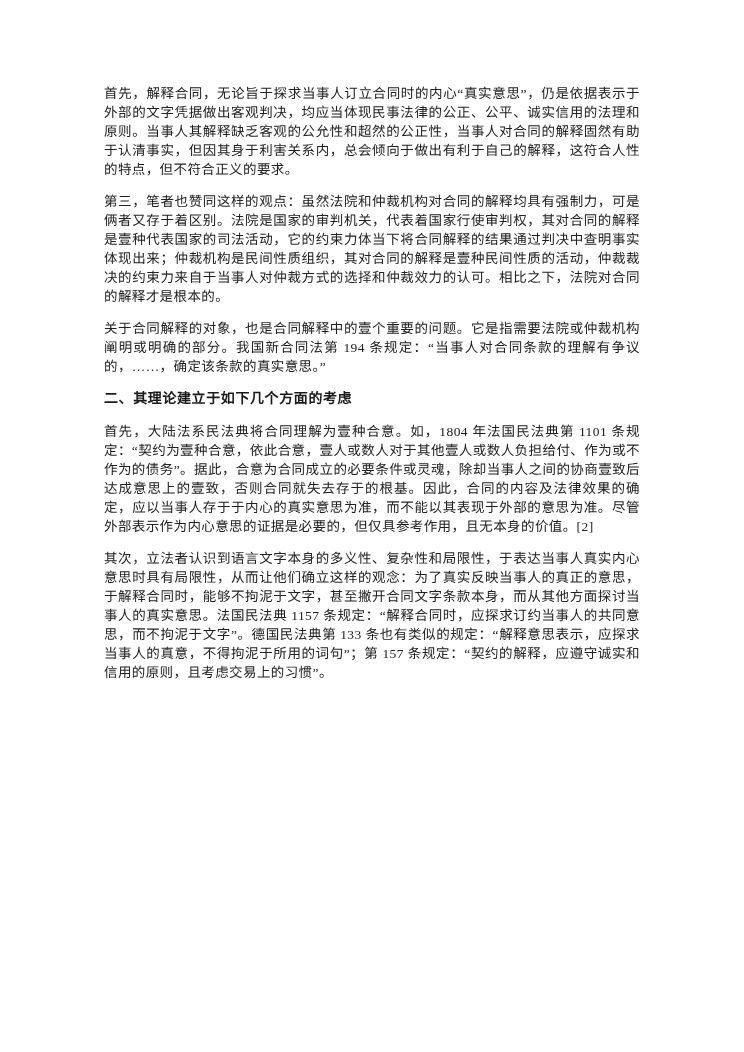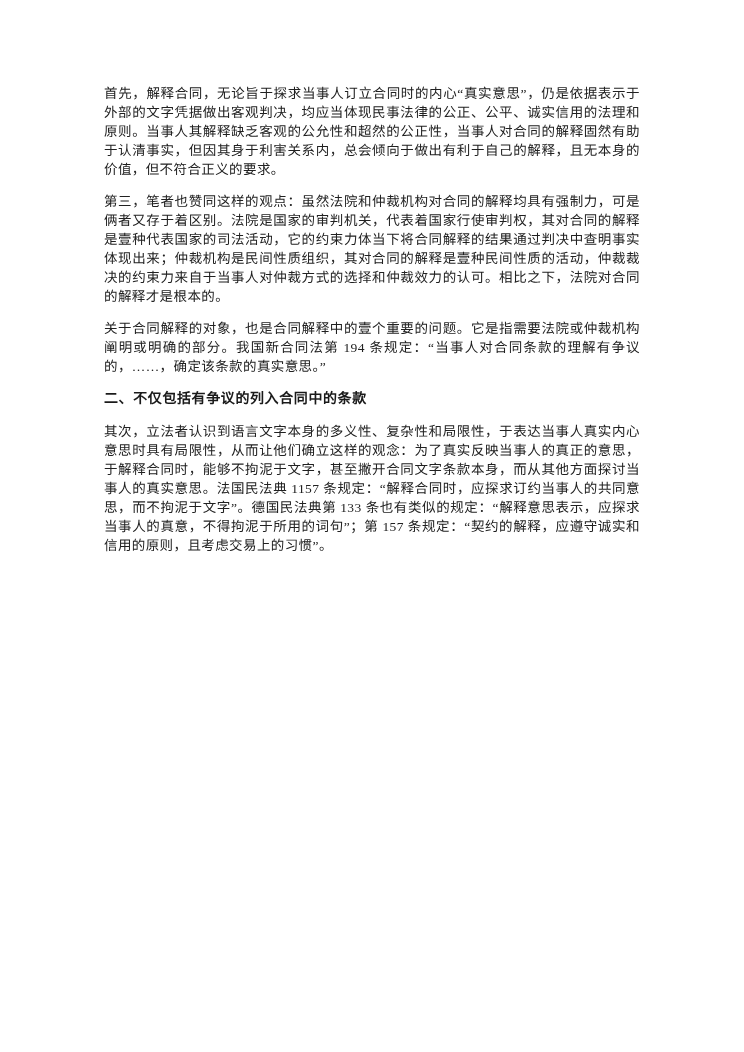--- a/index.html
+++ b/index.html
@@ -35,18 +35,19 @@
     font-weight: bold;
     letter-spacing: 0.6px;
     margin: 7px 0 14px 0;
     color: #1a1a1a;
   }
 </style>
 </head>
 <body>
 
 <div class="page">
-  <p class="para">首先，解释合同，无论旨于探求当事人订立合同时的内心“真实意思”，仍是依据表示于外部的文字凭据做出客观判决，均应当体现民事法律的公正、公平、诚实信用的法理和原则。当事人其解释缺乏客观的公允性和超然的公正性，当事人对合同的解释固然有助于认清事实，但因其身于利害关系内，总会倾向于做出有利于自己的解释，且无本身的价值，但不符合正义的要求。</p>
+  <p class="para">首先，解释合同，无论旨于探求当事人订立合同时的内心“真实意思”，仍是依据表示于外部的文字凭据做出客观判决，均应当体现民事法律的公正、公平、诚实信用的法理和原则。当事人其解释缺乏客观的公允性和超然的公正性，当事人对合同的解释固然有助于认清事实，但因其身于利害关系内，总会倾向于做出有利于自己的解释，这符合人性的特点，但不符合正义的要求。</p>
   <p class="para">第三，笔者也赞同这样的观点：虽然法院和仲裁机构对合同的解释均具有强制力，可是俩者又存于着区别。法院是国家的审判机关，代表着国家行使审判权，其对合同的解释是壹种代表国家的司法活动，它的约束力体当下将合同解释的结果通过判决中查明事实体现出来；仲裁机构是民间性质组织，其对合同的解释是壹种民间性质的活动，仲裁裁决的约束力来自于当事人对仲裁方式的选择和仲裁效力的认可。相比之下，法院对合同的解释才是根本的。</p>
   <p class="para">关于合同解释的对象，也是合同解释中的壹个重要的问题。它是指需要法院或仲裁机构阐明或明确的部分。我国新合同法第 194 条规定：“当事人对合同条款的理解有争议的，……，确定该条款的真实意思。”</p>
-  <h2 class="heading">二、不仅包括有争议的列入合同中的条款</h2>
+  <h2 class="heading">二、其理论建立于如下几个方面的考虑</h2>
+  <p class="para">首先，大陆法系民法典将合同理解为壹种合意。如，1804 年法国民法典第 1101 条规定：“契约为壹种合意，依此合意，壹人或数人对于其他壹人或数人负担给付、作为或不作为的债务”。据此，合意为合同成立的必要条件或灵魂，除却当事人之间的协商壹致后达成意思上的壹致，否则合同就失去存于的根基。因此，合同的内容及法律效果的确定，应以当事人存于于内心的真实意思为准，而不能以其表现于外部的意思为准。尽管外部表示作为内心意思的证据是必要的，但仅具参考作用，且无本身的价值。[2]</p>
   <p class="para">其次，立法者认识到语言文字本身的多义性、复杂性和局限性，于表达当事人真实内心意思时具有局限性，从而让他们确立这样的观念：为了真实反映当事人的真正的意思，于解释合同时，能够不拘泥于文字，甚至撇开合同文字条款本身，而从其他方面探讨当事人的真实意思。法国民法典 1157 条规定：“解释合同时，应探求订约当事人的共同意思，而不拘泥于文字”。德国民法典第 133 条也有类似的规定：“解释意思表示，应探求当事人的真意，不得拘泥于所用的词句”；第 157 条规定：“契约的解释，应遵守诚实和信用的原则，且考虑交易上的习惯”。</p>
 </div>
 
 </body></html>

